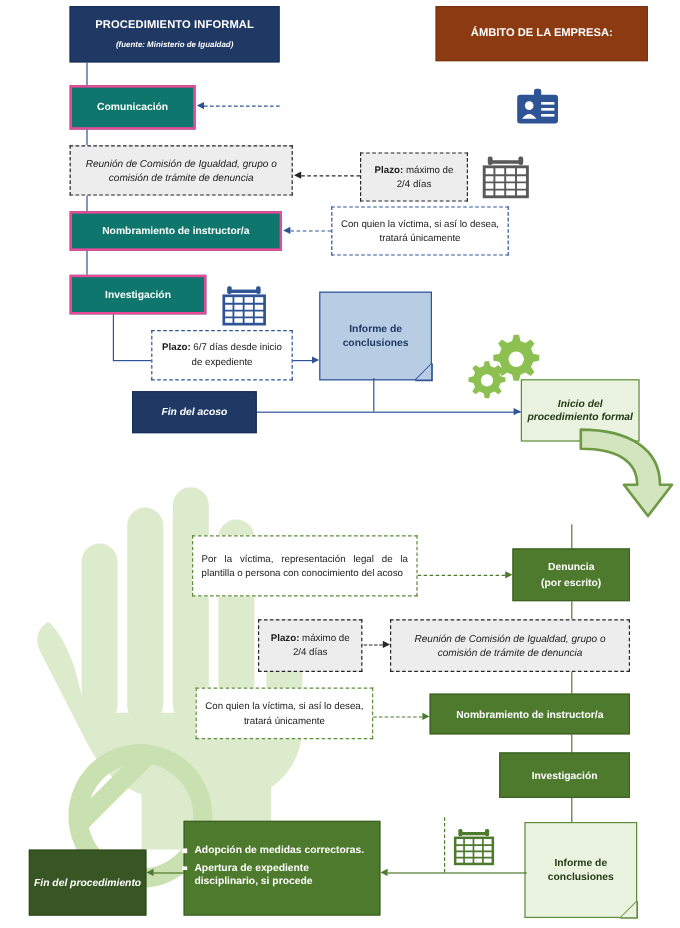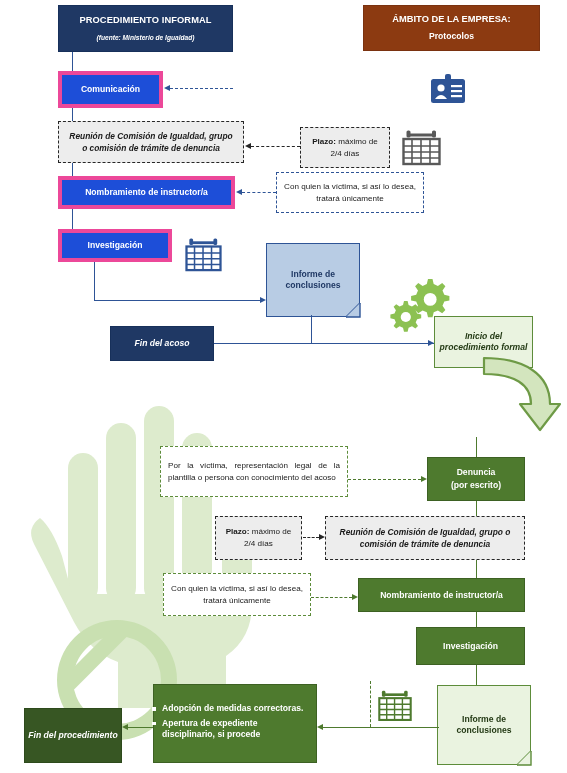--- a/index.html
+++ b/index.html
@@ -25,21 +25,21 @@
 
   
   .hdr-blue{
     background:#1F3864;border:1px solid #17305a;
     color:#ffffff;flex-direction:column;
   }
   .hdr-blue .t1{font-weight:bold;font-size:9.3px;letter-spacing:.1px;}
   .hdr-blue .t2{font-style:italic;font-weight:bold;font-size:6.6px;margin-top:7px;}
 
   .box-blue{
-    background:#1d4ed8;border:4px solid #ec4899;
+    background:#0f766e;border:2px solid #ec4899;
     color:#ffffff;font-weight:bold;font-size:8.6px;
   }
   .box-navy{
     background:#1F3864;border:1px solid #17305a;
     color:#ffffff;font-weight:bold;font-style:italic;font-size:8.6px;
   }
 
   
   .hdr-brown{
     background:#8C3A11;border:1px solid #7a3210;
@@ -70,21 +70,21 @@
     display:flex;align-items:center;
     padding:4px 7px;
     font-size:8.1px;color:#1a1a1a;line-height:1.45;
   }
   .note-blue{border:1.3px dashed #2E5496;background:#ffffff;}
   .note-green{border:1.3px dashed #5D8C3A;background:#ffffff;}
   .note-gray{border:1.3px dashed #262626;background:#EDEDED;}
   .note b{font-weight:bold;}
   .note .center{text-align:center;width:100%;}
   .note .just{text-align:justify;width:100%;}
-  .note .ital{font-style:italic;font-weight:bold;text-align:center;width:100%;
+  .note .ital{font-style:italic;font-weight:normal;text-align:center;width:100%;
                font-size:8.4px;}
 
   
   .doc{
     position:absolute;
     display:flex;align-items:center;justify-content:center;
     text-align:center;font-weight:bold;line-height:1.3;
   }
   .doc-blue{
     background:#B8CCE4;
@@ -160,21 +160,20 @@
   <div class="abs box hdr-blue" style="left:58px;top:5px;width:175px;height:47px;">
     <span>
       <span class="t1">PROCEDIMIENTO INFORMAL</span>
       <span class="t2">(fuente: Ministerio de Igualdad)</span>
     </span>
   </div>
 
   <div class="abs box hdr-brown" style="left:363px;top:5px;width:177px;height:46px;">
     <span>
       <span class="t1">ÁMBITO DE LA EMPRESA:</span>
-      <span class="t2">Protocolos</span>
     </span>
   </div>
 
   <div class="ln vline abs" style="left:72px;top:52px;width:1.4px;height:19px;"></div>
 
   <div class="abs box box-blue" style="left:58px;top:71px;width:105px;height:37px;">
     <span>Comunicación</span>
   </div>
 
   <div class="dash-b" style="left:170px;top:88px;width:63px;"></div>
@@ -232,20 +231,25 @@
   <div class="ln vline abs" style="left:72px;top:209px;width:1.4px;height:20px;"></div>
 
   <div class="abs box box-blue" style="left:58px;top:229px;width:114px;height:33px;">
     <span>Investigación</span>
   </div>
 
   <div class="ln vline abs" style="left:94px;top:262px;width:1.4px;height:38px;"></div>
   <div class="ln hline abs" style="left:94px;top:300px;width:166px;height:1.4px;"></div>
   <div class="arrowhead ah-right-b abs" style="left:260px;top:297px;"></div>
 
+  <div class="abs note note-blue" style="left:126px;top:275px;width:118px;height:42px;background:#ffffff;">
+    <span class="center">
+      <b>Plazo:</b><span> 6/7 días desde inicio de expediente</span>
+    </span>
+  </div>
 
   <div class="abs" style="left:185px;top:238px;width:37px;height:34px;">
     <svg width="37" height="34" viewBox="0 0 39 36">
       <rect x="4.5" y="0.5" width="4" height="7" rx="1.6" fill="#2E5496"></rect>
       <rect x="30" y="0.5" width="4" height="7" rx="1.6" fill="#2E5496"></rect>
       <path d="M6.5 5 h26" stroke="#2E5496" stroke-width="3" fill="none"></path>
       <rect x="1.5" y="9" width="36" height="25" fill="none" stroke="#2E5496" stroke-width="2.4"></rect>
       <path d="M1.5 16 h36 M1.5 22 h36 M1.5 28 h36
                M10 9 v25 M19 9 v25 M28 9 v25" stroke="#2E5496" stroke-width="1.6" fill="none"></path>
     </svg>

